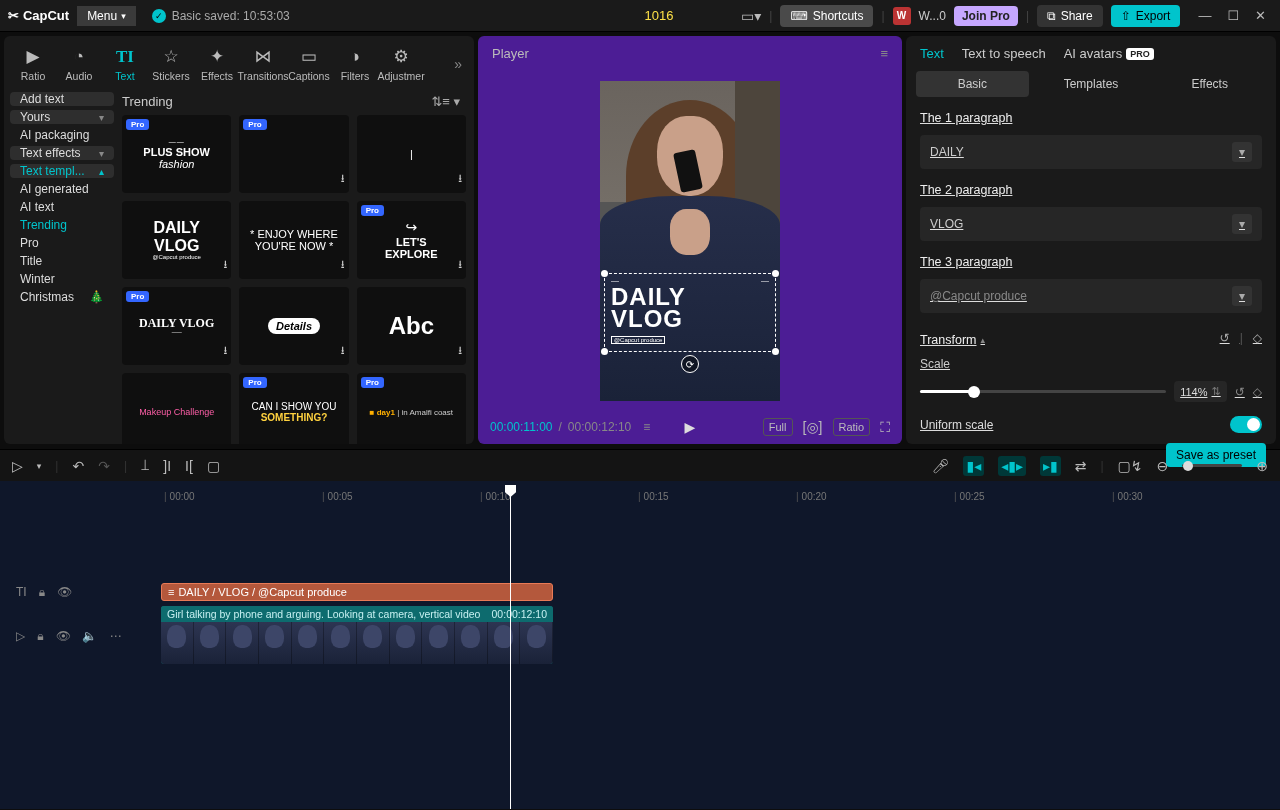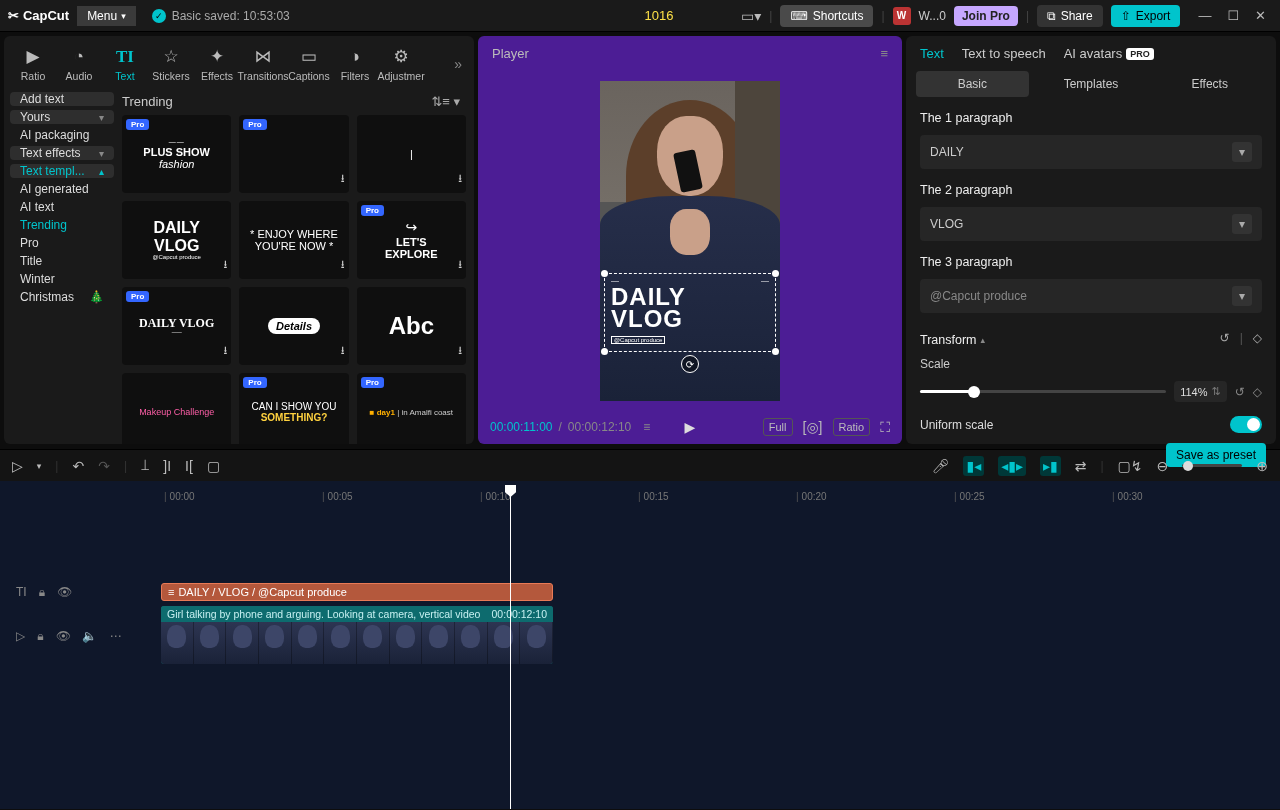--- a/index.html
+++ b/index.html
@@ -69,21 +69,21 @@
   .iconbtn { color: #bbb; cursor: pointer; font-size: 14px; }
   .play { position:absolute; left:50%; transform:translateX(-50%); color:#ddd; font-size:14px; cursor:pointer; }
   .right-panel { width: 370px; background: #1a1a1a; border-radius: 6px; margin: 4px 4px 4px 0; display: flex; flex-direction: column; padding-bottom: 6px; }
   .rp-tabs { display: flex; gap: 18px; padding: 10px 14px; font-size: 13px; }
   .rp-tab { color: #ccc; cursor: pointer; display: flex; align-items: center; gap: 4px; }
   .rp-tab.active { color: #00c4cc; }
   .pro-pill { background:#fff; color:#222; font-size:9px; font-weight:bold; padding:1px 4px; border-radius:3px; }
   .rp-secondary { display: flex; gap: 6px; padding: 0 10px; }
   .rp-sec-item { flex: 1; text-align: center; padding: 6px 0; border-radius: 4px; color: #ccc; font-size: 12px; cursor: pointer; }
   .rp-sec-item.active { background: #333; }
-  .rp-body { padding: 10px 14px; display: flex; flex-direction: column; gap: 10px; flex: 1; }
+  .rp-body { padding: 10px 14px; display: flex; flex-direction: column; gap: 10px; flex: 1; text-decoration: underline; }
   .field-label { color: #eee; font-size: 12.5px; font-weight: 500; margin-top: 4px; }
   .drop { background: #262626; border-radius: 4px; padding: 7px 10px; color: #ccc; display: flex; justify-content: space-between; align-items: center; font-size: 12px; }
   .drop .dch { background: #333; width: 20px; height: 20px; border-radius: 3px; display:flex; align-items:center; justify-content:center; color:#aaa; cursor:pointer; }
   .transform-head { display: flex; justify-content: space-between; align-items: center; margin-top: 6px; }
   .tf-icons { display:flex; gap:10px; color:#aaa; }
   .scale-row { display: flex; align-items: center; gap: 8px; }
   .slider { flex: 1; height: 3px; background: #444; border-radius: 2px; position: relative; }
   .slider .fill { position:absolute; left:0; top:0; bottom:0; width:22%; background:#fff; border-radius:2px; }
   .slider .knob { position:absolute; left:22%; top:50%; transform:translate(-50%,-50%); width:12px; height:12px; background:#fff; border-radius:50%; }
   .scale-val { background: #262626; padding: 4px 6px; border-radius: 4px; display: flex; align-items: center; gap: 4px; font-size: 11px; }

